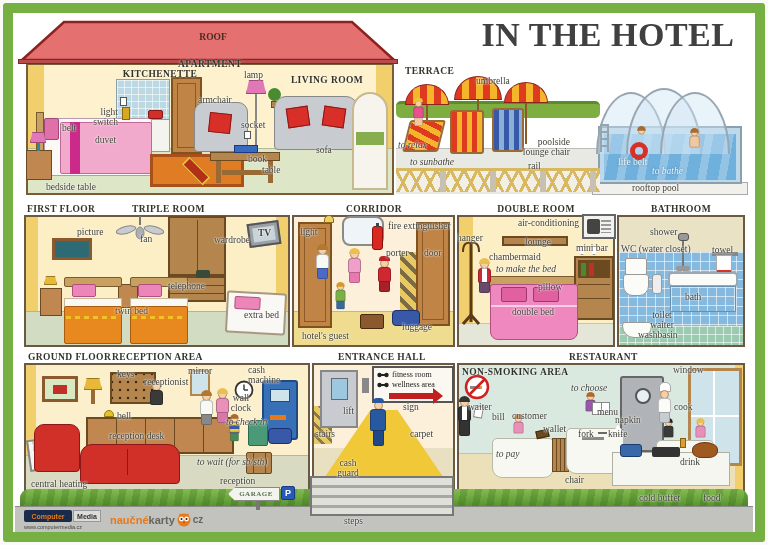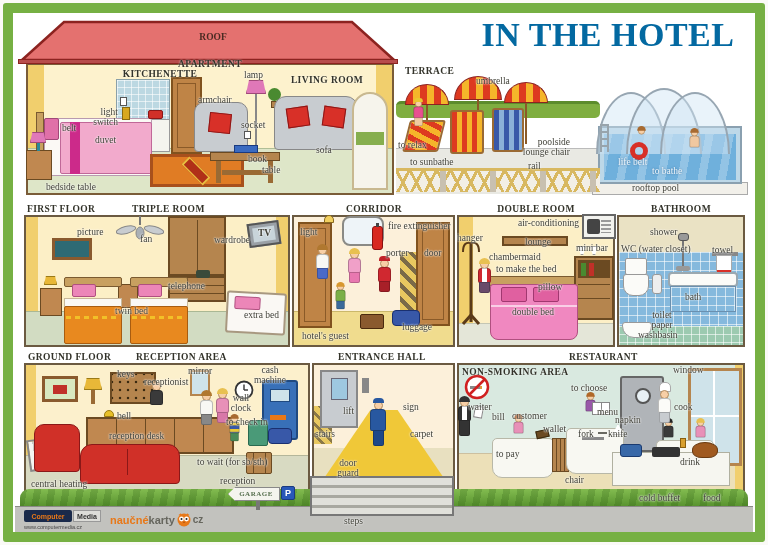--- a/index.html
+++ b/index.html
@@ -4,26 +4,26 @@
 <style>
   *{margin:0;padding:0;box-sizing:border-box}
   html,body{width:768px;height:545px;font-family:"Liberation Serif",serif;background:#f4f4f0}
   .poster{position:relative;width:768px;height:545px;background:#fafaf6;overflow:hidden}
   .frame{position:absolute;inset:3px;border:10px solid #76b043;border-radius:3px;z-index:10;pointer-events:none}
   .canvas{position:absolute;inset:13px;background:#fff;z-index:0}
   .abs{position:absolute}
   .lbl{position:absolute;font:9.5px "Liberation Serif",serif;color:#3f3f36;z-index:6;white-space:nowrap;line-height:1.05;
        text-shadow:0 0 2px rgba(255,255,255,.95),0 0 2px rgba(255,255,255,.95)}
   .wrap{white-space:normal}
-  .it{}
+  .it{font-style:italic}
   .pale{color:#eef6fc;text-shadow:0 0 2px rgba(30,70,110,.6)}
   .hdr{position:absolute;font:bold 9.5px "Liberation Serif",serif;color:#33332a;letter-spacing:.4px;z-index:6;white-space:nowrap;
        text-shadow:0 0 2px rgba(255,255,255,.9)}
   .c{transform:translateX(-50%)}
-  .title{position:absolute;font:bold 34px "Liberation Serif",serif;color:#0369a1;text-align:center;z-index:6;letter-spacing:.5px}
+  .title{position:absolute;font:bold 34px "Liberation Serif",serif;color:#404040;text-align:center;z-index:6;letter-spacing:.5px}
   .panel{position:absolute;background:#fcefc6;border:2px solid #6b5a41;z-index:1}
   .fig{position:absolute;z-index:4;display:flex;flex-direction:column;align-items:center}
   .fig .hair{width:11px;height:6px;border-radius:6px 6px 0 0;margin-bottom:-4px;position:relative;z-index:2}
   .fig .cap{width:11px;height:5px;border-radius:4px 4px 0 0;margin-bottom:-2px;position:relative;z-index:2}
   .fig .hd{width:9px;height:9px;border-radius:50%;background:#f7cfa6;border:1px solid #b08a5e}
   .fig .bd{width:13px;height:15px;border-radius:4px 4px 2px 2px;margin-top:-1px;border:1px solid rgba(0,0,0,.25)}
   .fig .lg{width:11px;height:11px;margin-top:-1px;border-radius:0 0 2px 2px;border:1px solid rgba(0,0,0,.2)}
   .sm{transform:scale(.78);transform-origin:top center}
   .tbed{position:absolute;width:58px;height:62px;z-index:3}
   .tbed .hb{position:absolute;left:0;top:-5px;width:100%;height:10px;background:#c8a060;border:1px solid #7a5a30;border-radius:2px}
@@ -329,25 +329,25 @@
   <div class="abs" style="left:623px;top:274px;width:26px;height:22px;background:#fbfbf8;border:1px solid #999;border-radius:3px 3px 10px 10px;z-index:2"></div>
   <div class="abs" style="left:652px;top:274px;width:10px;height:20px;background:#eee;border:1px solid #999;border-radius:3px;z-index:2"></div>
   <div class="abs" style="left:668px;top:272px;width:70px;height:15px;background:#fbfbf8;border:2px solid #9aa8b0;border-radius:4px;z-index:2"></div>
   <div class="abs tile-blue" style="left:670px;top:286px;width:66px;height:26px;border:1px solid #6a90b0;z-index:2"></div>
   <div class="abs" style="left:622px;top:322px;width:30px;height:16px;background:#fbfbf8;border:1px solid #999;border-radius:3px 3px 12px 12px;z-index:2"></div>
 
   <span class="lbl" style="left:650px;top:228px">shower</span>
   <span class="lbl" style="left:621px;top:245px">WC (water closet)</span>
   <span class="lbl" style="left:712px;top:246px">towel</span>
   <span class="lbl" style="left:685px;top:293px">bath</span>
-  <span class="lbl wrap" style="left:644px;top:311px;width:36px;text-align:center">toilet paper</span>
+  <span class="lbl wrap" style="left:644px;top:311px;width:36px;text-align:center">toilet waiter</span>
   <span class="lbl" style="left:638px;top:331px">washbasin</span>
 
   <span class="hdr" style="left:28px;top:352px">GROUND FLOOR</span>
-  <span class="hdr" style="left:136px;top:352px">RECEPTION AREA</span>
+  <span class="hdr" style="left:112px;top:352px">RECEPTION AREA</span>
   <span class="hdr" style="left:338px;top:352px">ENTRANCE HALL</span>
   <span class="hdr" style="left:569px;top:352px">RESTAURANT</span>
 
   <div class="panel" style="left:24px;top:363px;width:286px;height:129px;background:#fcf0cc"></div>
   <div class="abs" style="left:26px;top:365px;width:10px;height:125px;background:#f1cf6d;z-index:1"></div>
   <div class="abs" style="left:26px;top:455px;width:282px;height:35px;background:#d8dac2;border-top:1px solid #b4b69a;z-index:1"></div>
 
   <div class="abs" style="left:42px;top:376px;width:36px;height:26px;background:#d8e8c0;border:3px solid #8a5a2e;z-index:2">
     <div style="position:absolute;left:8px;top:6px;width:14px;height:9px;background:#c03028"></div>
   </div>
@@ -393,21 +393,21 @@
     <div class="bd" style="background:repeating-linear-gradient(180deg,#e8c838 0 4px,#3858a8 4px 8px)"></div>
     <div class="lg" style="background:#4a8a58"></div>
   </div>
   <div class="abs" style="left:248px;top:420px;width:20px;height:26px;background:#4a9a78;border:1px solid #2a6a50;border-radius:4px 4px 2px 2px;z-index:3"></div>
   <div class="abs" style="left:268px;top:428px;width:24px;height:16px;background:#3858a8;border:1px solid #1a3070;border-radius:4px;z-index:3"></div>
   <div class="abs" style="left:246px;top:452px;width:26px;height:22px;background:#b5854e;border:1px solid #6b4a22;border-radius:2px;z-index:3;background-image:linear-gradient(90deg,transparent 6px,#6b4a22 6px,#6b4a22 7px,transparent 7px,transparent 18px,#6b4a22 18px,#6b4a22 19px,transparent 19px)"></div>
 
   <span class="lbl" style="left:117px;top:370px">keys</span>
   <span class="lbl" style="left:144px;top:378px">receptionist</span>
   <span class="lbl" style="left:188px;top:367px">mirror</span>
-  <span class="lbl wrap" style="left:248px;top:366px;width:44px;text-align:center">cash machine</span>
+  <span class="lbl wrap" style="left:248px;top:366px;width:44px;text-align:left">cash machine</span>
   <span class="lbl wrap" style="left:226px;top:394px;width:30px;text-align:center">wall clock</span>
   <span class="lbl" style="left:117px;top:412px">bell</span>
   <span class="lbl it" style="left:226px;top:418px">to check in</span>
   <span class="lbl" style="left:109px;top:432px">reception desk</span>
   <span class="lbl" style="left:31px;top:480px">central heating</span>
   <span class="lbl it" style="left:197px;top:458px">to wait (for sb/sth)</span>
   <span class="lbl" style="left:220px;top:477px">reception</span>
 
   <div class="abs" style="left:228px;top:487px;width:52px;height:14px;background:#f4f4ee;border:1px solid #888;clip-path:polygon(0 50%,14% 0,100% 0,100% 100%,14% 100%);z-index:6;display:flex;align-items:center;justify-content:center">
     <span style="font:bold 7px 'Liberation Serif',serif;color:#57704f;letter-spacing:.5px;margin-left:4px">GARAGE</span>
@@ -418,33 +418,55 @@
   <div class="abs" style="left:256px;top:501px;width:4px;height:9px;background:#777;z-index:6"></div>
 
   <div class="panel" style="left:312px;top:363px;width:143px;height:129px;background:#fcf0da"></div>
   <div class="abs" style="left:314px;top:448px;width:139px;height:42px;background:#e8e0c0;z-index:1"></div>
   <div class="abs" style="left:316px;top:410px;width:136px;height:80px;background:#f0c838;clip-path:polygon(40% 0,60% 0,100% 100%,0 100%);z-index:1"></div>
   <div class="abs" style="left:314px;top:406px;width:18px;height:38px;background:repeating-linear-gradient(45deg,#e8c860 0 5px,#8a7848 5px 8px);z-index:1"></div>
   <div class="abs" style="left:320px;top:370px;width:38px;height:58px;background:#c8ccd0;border:2px solid #888;z-index:2">
     <div style="position:absolute;left:9px;top:6px;width:17px;height:22px;background:#9ec8e0;border:1px solid #667"></div>
   </div>
   <div class="abs" style="left:362px;top:378px;width:7px;height:15px;background:#888;z-index:2"></div>
+  <div class="abs" style="left:372px;top:366px;width:82px;height:37px;background:#faf8f0;border:2px solid #555;z-index:2;padding:2px 3px">
+    <div style="display:flex;align-items:center;gap:3px">
+      <svg width="12" height="6">
+          <circle cx="2.5" cy="3" r="2.2" fill="#222"></circle>
+          <rect x="3" y="2" width="6" height="2" fill="#222"></rect>
+          <circle cx="9.5" cy="3" r="2.2" fill="#222"></circle>
+        </svg>
+      <span style="font:8px 'Liberation Serif',serif;color:#222">fitness room</span>
+    </div>
+    <div style="display:flex;align-items:center;gap:3px;margin-top:1px">
+      <svg width="12" height="6">
+          <circle cx="2.5" cy="3" r="2.2" fill="#222"></circle>
+          <rect x="3" y="2" width="6" height="2" fill="#222"></rect>
+          <circle cx="9.5" cy="3" r="2.2" fill="#222"></circle>
+        </svg>
+      <span style="font:8px 'Liberation Serif',serif;color:#222">wellness area</span>
+    </div>
+    <div style="position:relative;margin-top:2px;margin-left:12px">
+      <div style="position:absolute;left:0;top:2px;width:44px;height:6px;background:#c02020"></div>
+      <div style="position:absolute;left:44px;top:-3px;width:0;height:0;border-left:10px solid #c02020;border-top:8px solid transparent;border-bottom:8px solid transparent"></div>
+    </div>
+  </div>
   <div class="fig" style="left:370px;top:398px;z-index:4">
     <div class="cap" style="background:#2858a0"></div>
       <div class="hd"></div>
     <div class="bd" style="background:#2858a0;width:16px;height:22px"></div>
     <div class="lg" style="background:#1e4888;height:16px"></div>
   </div>
   <div class="abs" style="left:310px;top:476px;width:144px;height:40px;border:2px solid #777;z-index:6;background:repeating-linear-gradient(180deg,#e0e0da 0 7px,#a8a8a0 7px 10px)"></div>
 
   <span class="lbl" style="left:343px;top:407px">lift</span>
   <span class="lbl" style="left:403px;top:403px">sign</span>
   <span class="lbl" style="left:315px;top:430px">stairs</span>
   <span class="lbl" style="left:410px;top:430px">carpet</span>
-  <span class="lbl wrap" style="left:328px;top:459px;width:40px;text-align:center">door guard</span>
+  <span class="lbl wrap" style="left:328px;top:459px;width:40px;text-align:center">cash guard</span>
   <span class="lbl" style="left:344px;top:517px;z-index:8">steps</span>
 
   <div class="panel" style="left:457px;top:363px;width:288px;height:129px;background:#d9e9e0"></div>
   <div class="abs" style="left:459px;top:453px;width:284px;height:37px;background:#ece0b8;border-top:1px solid #ccc0a0;z-index:1"></div>
   <div class="abs" style="left:735px;top:365px;width:8px;height:125px;background:#f1cf6d;z-index:1"></div>
 
   <svg class="abs" style="left:464px;top:374px;z-index:2" width="26" height="26">
     <circle cx="13" cy="13" r="11" fill="#fff" stroke="#d02020" stroke-width="2.5"></circle>
     <rect x="6" y="12" width="12" height="3" fill="#888"></rect>
     <rect x="16" y="12" width="2" height="3" fill="#e09838"></rect>

